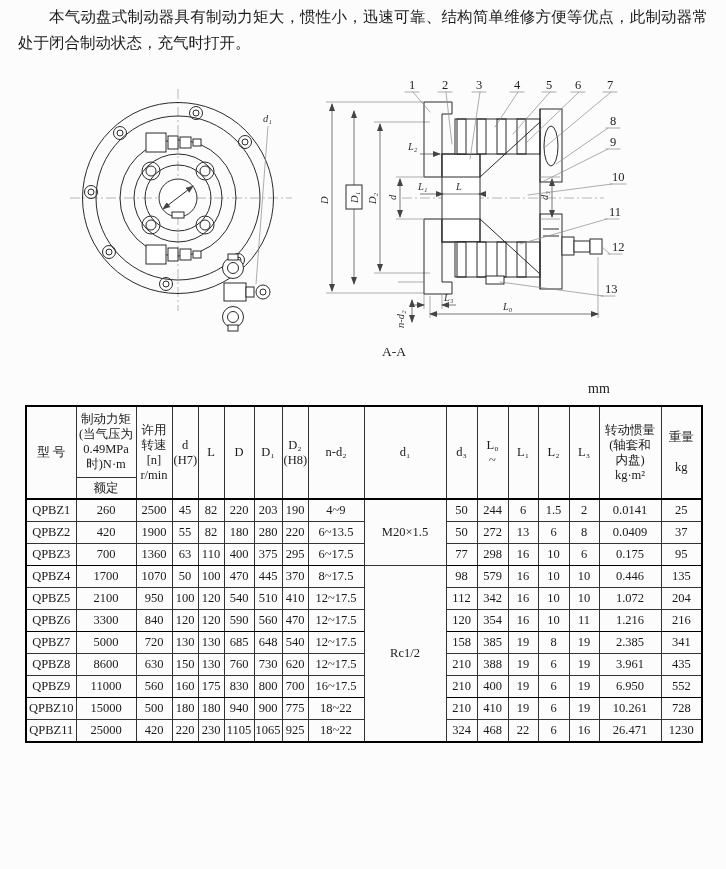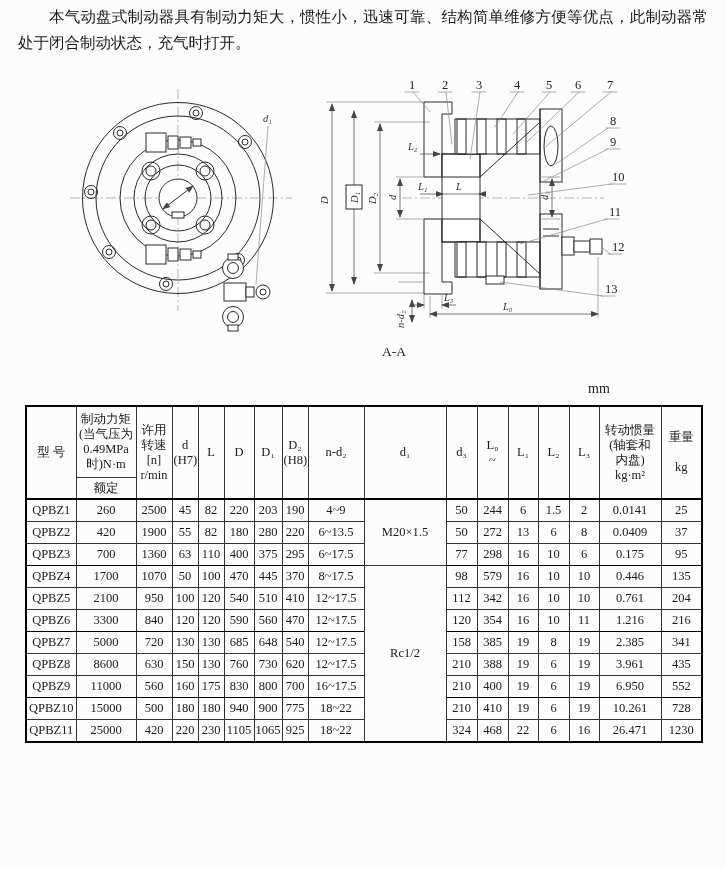--- a/index.html
+++ b/index.html
@@ -434,21 +434,21 @@
           <td>120</td>
           <td>540</td>
           <td>510</td>
           <td>410</td>
           <td>12~17.5</td>
           <td>112</td>
           <td>342</td>
           <td>16</td>
           <td>10</td>
           <td>10</td>
-          <td>0.761</td>
+          <td>1.072</td>
           <td>204</td>
         </tr>
         <tr class="group-end">
           <td>QPBZ6</td>
           <td>3300</td>
           <td>840</td>
           <td>120</td>
           <td>120</td>
           <td>590</td>
           <td>560</td>

